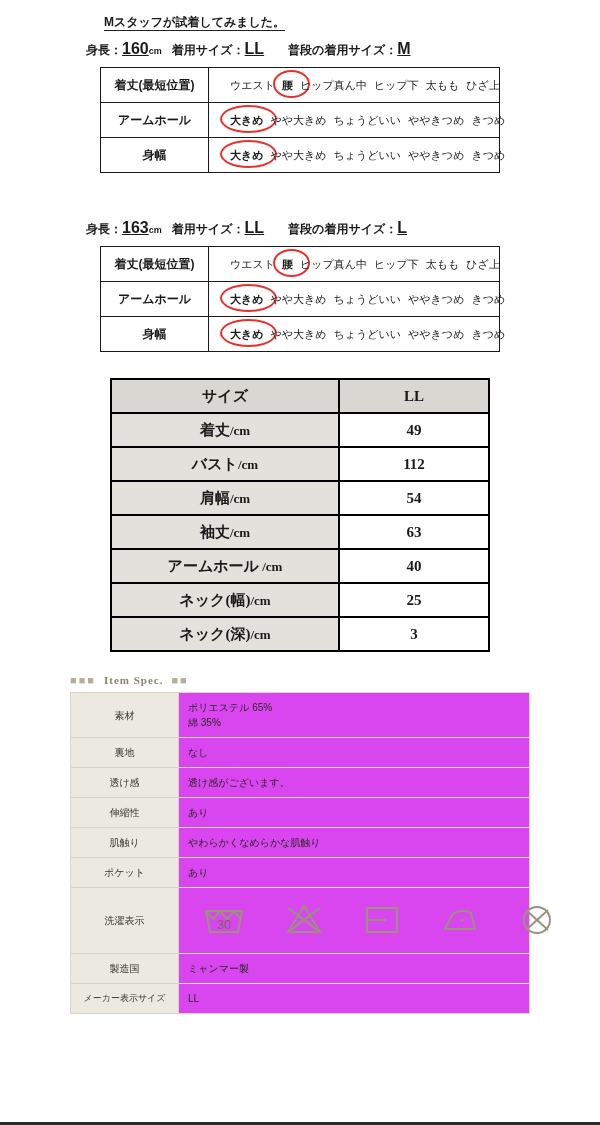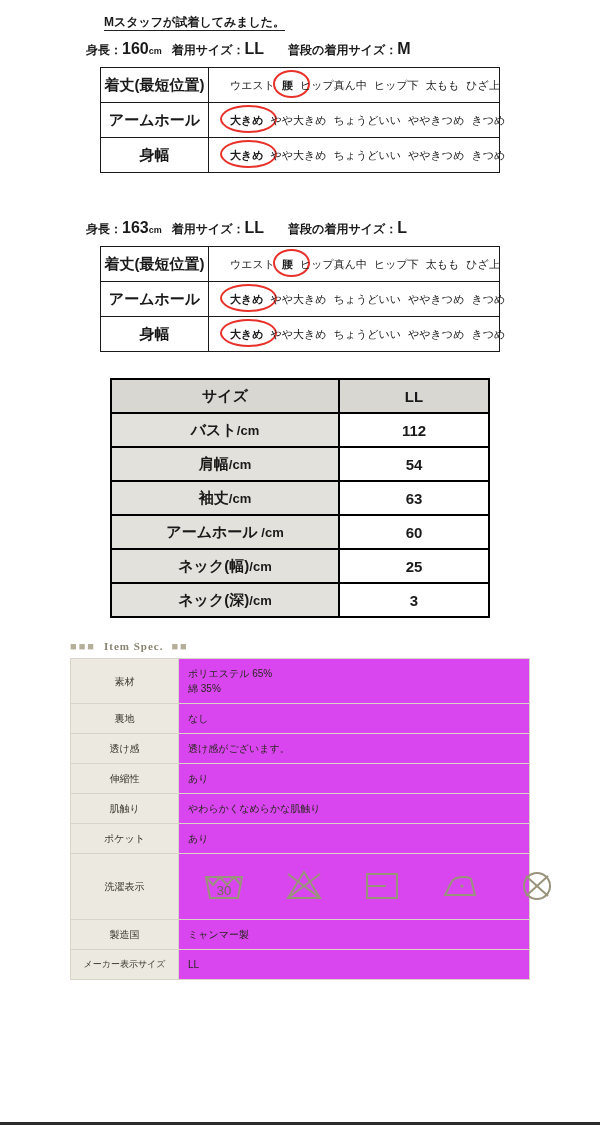--- a/index.html
+++ b/index.html
@@ -27,42 +27,42 @@
     border-bottom: 1px solid #222;
     padding-bottom: 1px;
   }
   .fit-meta {
     font-size: 12px;
     font-weight: bold;
     padding-left: 86px;
     margin-top: 9px;
     white-space: nowrap;
   }
-  .fit-meta .big { font-size: 16px; }
+  .fit-meta .big { font-size: 16px; text-decoration: underline; }
   .fit-meta .sm { font-size: 9px; }
   .fit-meta .gap { display: inline-block; width: 10px; }
   .fit-meta .gap2 { display: inline-block; width: 24px; }
 
   table.fit {
     border-collapse: collapse;
     margin: 8px auto 0 auto;
     width: 400px;
     table-layout: fixed;
   }
   table.fit td {
     border: 1px solid #1a1a1a;
     height: 35px;
     font-size: 11px;
     vertical-align: middle;
   }
   table.fit td.lbl {
     width: 108px;
     text-align: center;
     font-weight: bold;
-    font-size: 15px;
+    font-size: 12px;
   }
   table.fit td.opts {
     padding-left: 21px;
     white-space: nowrap;
     letter-spacing: 0px;
   }
   .opt { display: inline-block; margin-right: 7px; position: relative; }
   .opt.marked { font-weight: bold; }
   
   .ellipse {
@@ -79,20 +79,21 @@
     width: 378px;
     table-layout: fixed;
   }
   table.size td, table.size th {
     border: 2px solid #000;
     height: 34px;
     font-size: 15px;
     font-weight: bold;
     text-align: center;
     vertical-align: middle;
+    font-family: Liberation Serif, serif;
   }
   table.size .c1 { width: 228px; background: #e3e1dc; }
   table.size .c2 { width: 150px; background: #ffffff; }
   table.size tr.head .c1, table.size tr.head .c2 { background: #d9d7d1; }
   table.size .unit { font-size: 13px; font-weight: bold; }
 
   
   .spec-head {
     margin: 22px 0 0 0;
     padding-left: 70px;
@@ -206,34 +207,38 @@
     </table>
 </div>
 
 <table class="size">
   <tbody>
       <tr class="head">
     <td class="c1">サイズ</td>
     <td class="c2">LL</td>
   </tr>
   <tr>
+    <td class="c1"><span>着丈</span><span class="unit">/cm</span></td>
+    <td class="c2">49</td>
+  </tr>
+  <tr>
     <td class="c1"><span>バスト</span><span class="unit">/cm</span></td>
     <td class="c2">112</td>
   </tr>
   <tr>
     <td class="c1"><span>肩幅</span><span class="unit">/cm</span></td>
     <td class="c2">54</td>
   </tr>
   <tr>
     <td class="c1"><span>袖丈</span><span class="unit">/cm</span></td>
     <td class="c2">63</td>
   </tr>
   <tr>
     <td class="c1"><span>アームホール</span><span class="unit"> /cm</span></td>
-    <td class="c2">60</td>
+    <td class="c2">40</td>
   </tr>
   <tr>
     <td class="c1"><span>ネック(幅)</span><span class="unit">/cm</span></td>
     <td class="c2">25</td>
   </tr>
   <tr>
     <td class="c1"><span>ネック(深)</span><span class="unit">/cm</span></td>
     <td class="c2">3</td>
   </tr>
 </tbody>

